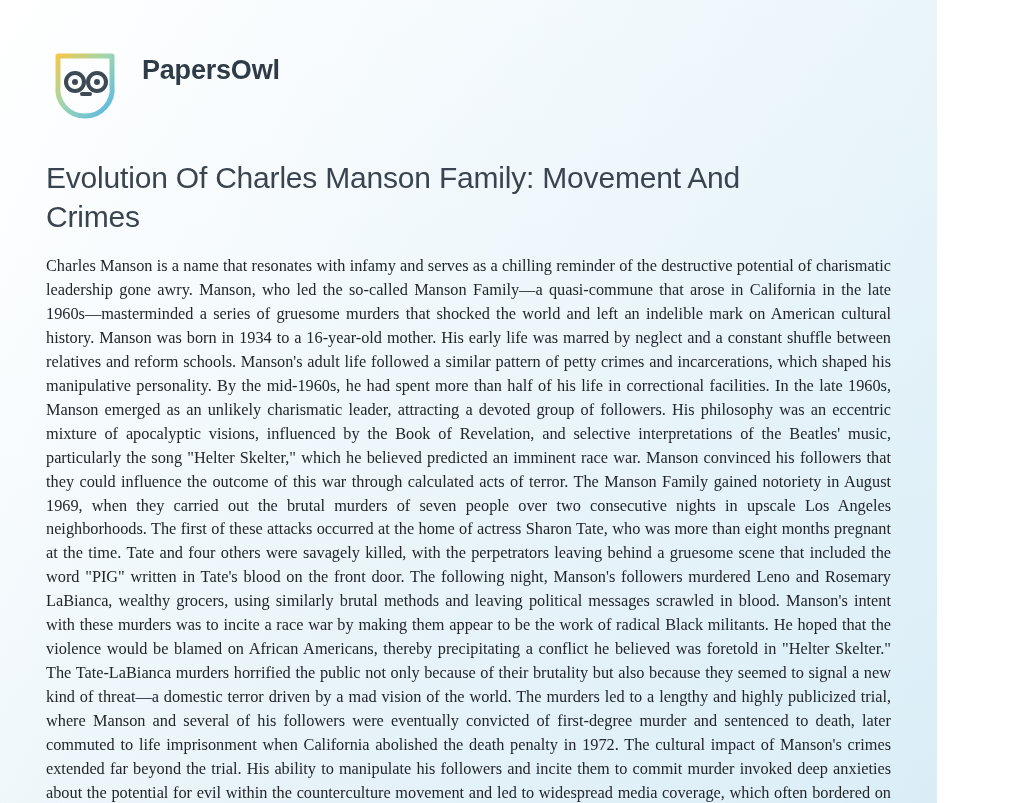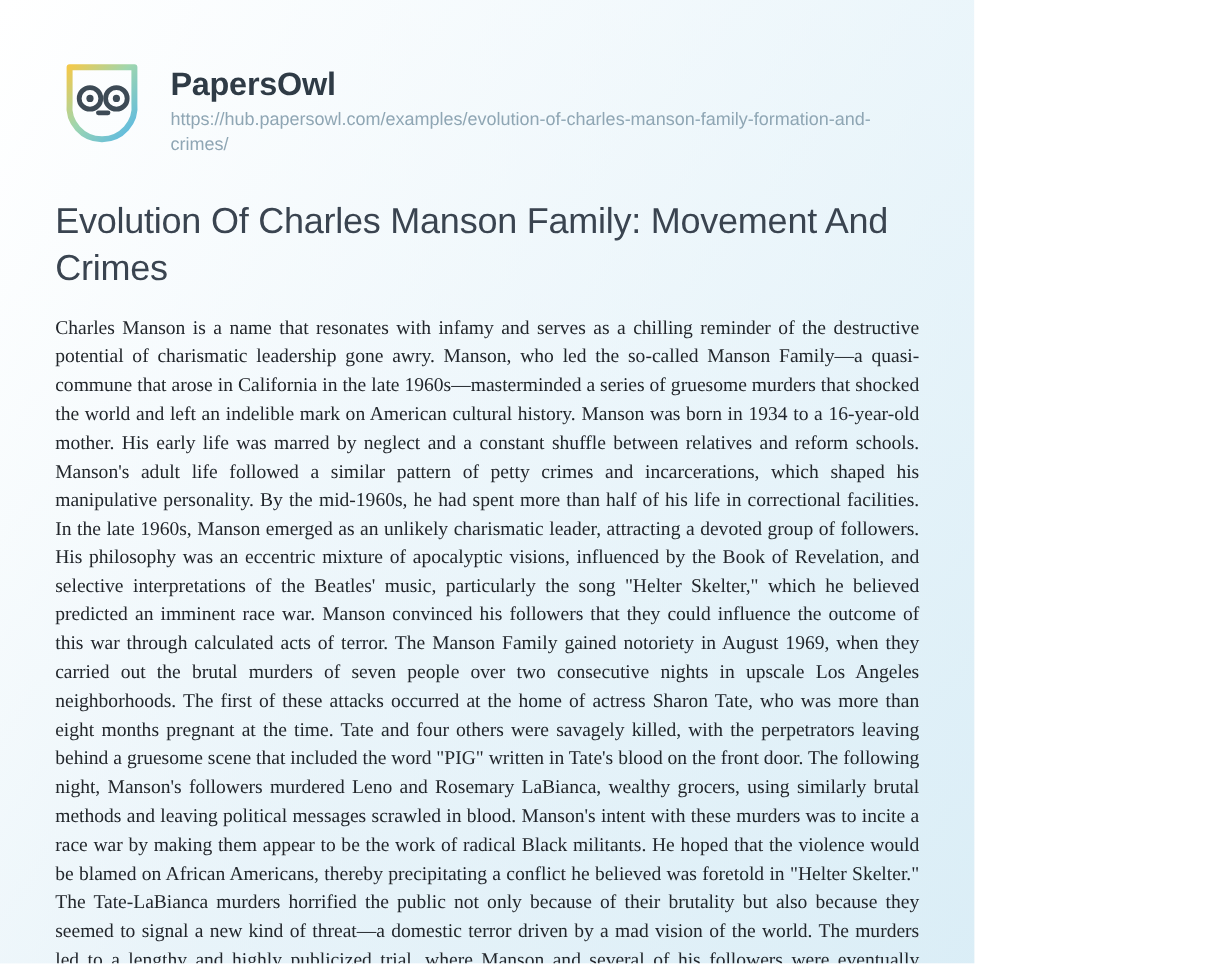--- a/index.html
+++ b/index.html
@@ -6,21 +6,21 @@
   html, body {
     margin: 0;
     padding: 0;
     width: 1024px;
     height: 803px;
     background: #ffffff;
     font-family: "Liberation Serif", serif;
   }
   .page {
     position: relative;
-    width: 812px;
+    width: 937px;
     height: 803px;
     background:
       linear-gradient(180deg, #ffffff 0%, #f7fbfd 40%, #eef6fa 70%, #e7f2f8 100%);
     overflow: hidden;
   }
   
   .page:before {
     content: "";
     position: absolute;
     inset: 0;
@@ -101,21 +101,20 @@
           <path d="M12 10 h54 v30 a27 27 0 0 1 -27 30 a27 27 0 0 1 -27 -30 z" fill="none" stroke="url(#owlgrad)" stroke-width="5" stroke-linejoin="round"></path>
           <circle cx="29" cy="36" r="9" fill="none" stroke="#3d4a55" stroke-width="4"></circle>
           <circle cx="51" cy="36" r="9" fill="none" stroke="#3d4a55" stroke-width="4"></circle>
           <circle cx="29" cy="36" r="3" fill="#3d4a55"></circle>
           <circle cx="51" cy="36" r="3" fill="#3d4a55"></circle>
           <path d="M36 48 h8" stroke="#3d4a55" stroke-width="4" stroke-linecap="round"></path>
         </svg>
       </span>
       <div class="brand-text">
         <div class="brand-name">PapersOwl</div>
-        <div class="brand-url">https://hub.papersowl.com/examples/evolution-of-charles-manson-family-formation-and-crimes/</div>
       </div>
     </div>
 
     <h1 class="doc-title">Evolution Of Charles Manson Family: Movement And Crimes</h1>
 
     <p class="doc-body">Charles Manson is a name that resonates with infamy and serves as a chilling reminder of the destructive potential of charismatic leadership gone awry. Manson, who led the so-called Manson Family—a quasi-commune that arose in California in the late 1960s—masterminded a series of gruesome murders that shocked the world and left an indelible mark on American cultural history. Manson was born in 1934 to a 16-year-old mother. His early life was marred by neglect and a constant shuffle between relatives and reform schools. Manson's adult life followed a similar pattern of petty crimes and incarcerations, which shaped his manipulative personality. By the mid-1960s, he had spent more than half of his life in correctional facilities. In the late 1960s, Manson emerged as an unlikely charismatic leader, attracting a devoted group of followers. His philosophy was an eccentric mixture of apocalyptic visions, influenced by the Book of Revelation, and selective interpretations of the Beatles' music, particularly the song "Helter Skelter," which he believed predicted an imminent race war. Manson convinced his followers that they could influence the outcome of this war through calculated acts of terror. The Manson Family gained notoriety in August 1969, when they carried out the brutal murders of seven people over two consecutive nights in upscale Los Angeles neighborhoods. The first of these attacks occurred at the home of actress Sharon Tate, who was more than eight months pregnant at the time. Tate and four others were savagely killed, with the perpetrators leaving behind a gruesome scene that included the word "PIG" written in Tate's blood on the front door. The following night, Manson's followers murdered Leno and Rosemary LaBianca, wealthy grocers, using similarly brutal methods and leaving political messages scrawled in blood. Manson's intent with these murders was to incite a race war by making them appear to be the work of radical Black militants. He hoped that the violence would be blamed on African Americans, thereby precipitating a conflict he believed was foretold in "Helter Skelter." The Tate-LaBianca murders horrified the public not only because of their brutality but also because they seemed to signal a new kind of threat—a domestic terror driven by a mad vision of the world. The murders led to a lengthy and highly publicized trial, where Manson and several of his followers were eventually convicted of first-degree murder and sentenced to death, later commuted to life imprisonment when California abolished the death penalty in 1972. The cultural impact of Manson's crimes extended far beyond the trial. His ability to manipulate his followers and incite them to commit murder invoked deep anxieties about the potential for evil within the counterculture movement and led to widespread media coverage, which often bordered on sensationalism. Manson himself became an emblem of evil, a cultural boogeyman whose legacy has prompted numerous books, documentaries, and films. In analyzing Manson's actions and their repercussions, it is essential to understand the broader social and cultural currents of the time. The 1960s and 1970s were a period of significant upheaval in the United States, marked by the Civil Rights Movement, the Vietnam War, and profound generational shifts. Manson exploited these tensions, using his distorted interpretations of social and racial unrest to manipulate his followers and satisfy his own delusions of</p>
 
   </div>
 </div>
 

